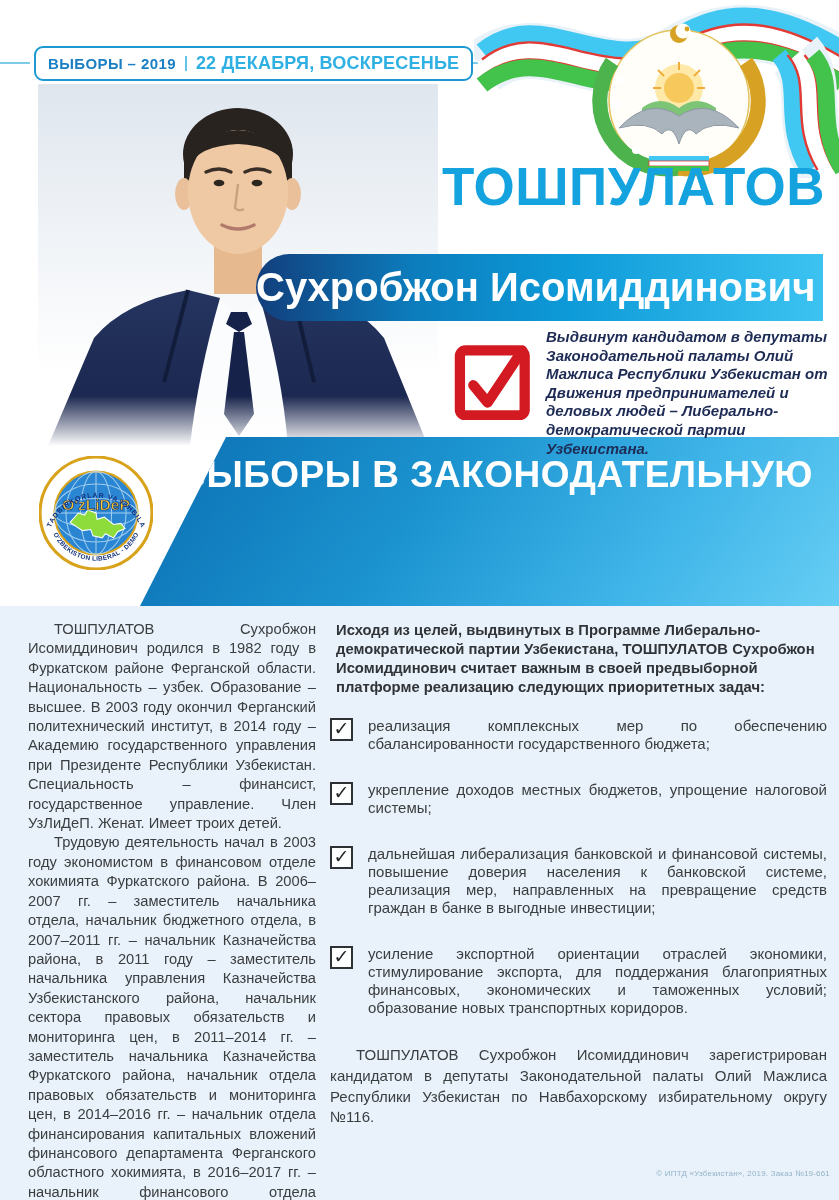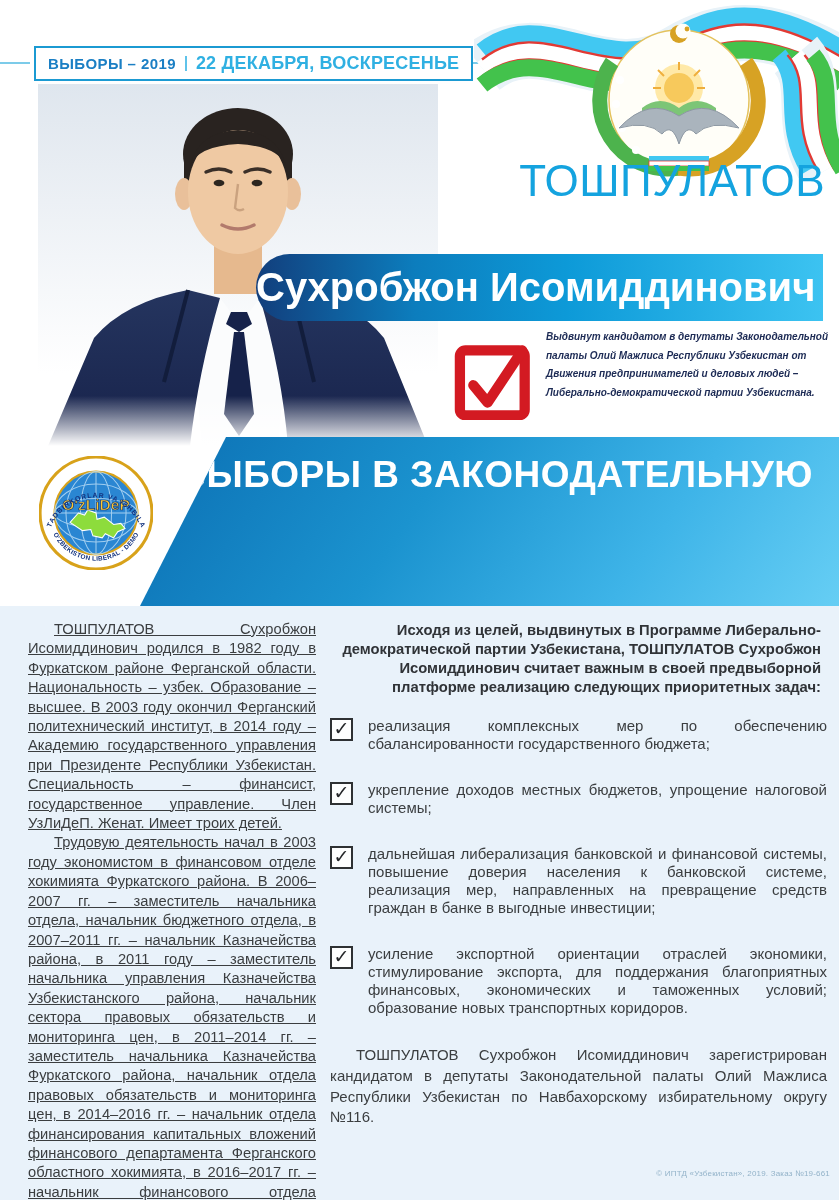--- a/index.html
+++ b/index.html
@@ -1,57 +1,57 @@
 <!DOCTYPE html>
 <html><head>
 <meta charset="utf-8">
 <style>
   html,body{margin:0;padding:0;background:#ffffff;}
   .page{position:relative;width:839px;height:1200px;overflow:hidden;background:#ffffff;
         font-family:"Liberation Sans","DejaVu Sans",sans-serif;}
   
   .badge{position:absolute;left:34px;top:46px;display:inline-flex;align-items:center;
-         border:2.5px solid #1b9ad2;border-radius:0;background:#fff;padding:5px 12px;z-index:5;}
+         border:2.5px solid #1b9ad2;border-radius:9px;background:#fff;padding:5px 12px;z-index:5;}
   .badge .l{font-weight:bold;font-size:15px;letter-spacing:.4px;color:#1b7fc4;white-space:nowrap;}
   .badge .d{width:0;border-left:2px solid #5fc3ea;height:15px;margin:0 9px;}
   .badge .r{font-weight:bold;font-size:18px;letter-spacing:.2px;color:#2fb0e2;white-space:nowrap;}
   .hline{position:absolute;height:2px;background:#7ccbe9;top:62px;z-index:1;}
   .hline.left{left:0;width:30px;}
   .hline.right{left:346px;width:266px;}
   
   .ribbon{position:absolute;right:0;top:0;width:365px;height:178px;z-index:2;}
   
   .photo{position:absolute;left:38px;top:84px;width:400px;height:362px;z-index:1;}
   
-  .surname{position:absolute;right:14px;top:156px;z-index:2;font-weight:normal;font-size:44px;
+  .surname{position:absolute;right:14px;top:156px;z-index:2;font-weight:bold;font-size:53px;
            color:#14a3df;letter-spacing:.5px;white-space:nowrap;}
   .nameband{position:absolute;left:256px;right:16px;top:254px;height:67px;z-index:3;
             background:linear-gradient(90deg,#123e7c 0%,#0c7dbd 28%,#0d9ad8 55%,#3cc3f1 100%);
             border-radius:34px 0 0 34px;}
   .nameband span{display:block;text-align:right;padding-right:24px;color:#fff;font-weight:bold;
                  font-size:40px;line-height:66px;white-space:nowrap;}
   
   .redbox{position:absolute;left:452px;top:341px;width:79px;height:79px;z-index:3;}
   .nomination{position:absolute;left:546px;top:328px;width:292px;z-index:3;color:#1d2b55;
-              font-weight:bold;font-style:italic;font-size:10px;line-height:18.6px;}
+              font-weight:bold;font-style:italic;font-size:15px;line-height:18.6px;}
   
   .banner{position:absolute;left:140px;top:437px;width:699px;height:169px;z-index:2;
           background:linear-gradient(125deg,#0b6fb3 0%,#1b93cf 40%,#3eb4e8 72%,#66cef4 100%);
           clip-path:polygon(86px 0,100% 0,100% 100%,0 100%);}
   .banner .txt{position:absolute;right:26px;top:14px;text-align:right;color:#fff;font-weight:bold;
                font-size:37px;line-height:48px;letter-spacing:.5px;white-space:nowrap;}
   
   .plogo{position:absolute;left:39px;top:456px;width:114px;height:114px;z-index:4;}
   
   .bodybg{position:absolute;left:0;top:606px;width:839px;height:594px;background:#e9f2fa;z-index:1;}
   .colL{position:absolute;left:28px;top:620px;width:288px;z-index:2;color:#3b3e40;
         font-size:14.7px;line-height:19.4px;text-align:justify;}
-  .colL p{margin:0;text-indent:26px;text-decoration:underline;}
+  .colL p{margin:0;text-indent:26px;}
   .colR{position:absolute;left:330px;top:621px;width:497px;z-index:2;color:#3b3e40;}
-  .intro{font-weight:bold;color:#303337;font-size:14.8px;line-height:19px;text-align:right;margin:0 6px 20px 6px;}
+  .intro{font-weight:bold;color:#303337;font-size:14.8px;line-height:19px;text-align:left;margin:0 6px 20px 6px;}
   .citem{display:flex;align-items:flex-start;margin-bottom:28px;}
   .cbx{flex:0 0 auto;width:19px;height:19px;border:2.5px solid #2e3133;background:#fdfefe;margin-right:15px;
        margin-top:1px;font-weight:bold;font-size:19px;line-height:17px;text-align:center;color:#232528;}
   .citem p{margin:0;font-size:15px;line-height:18px;text-align:justify;}
   .registration{margin-top:27px;font-size:15px;line-height:20.8px;text-align:justify;text-indent:26px;}
   .imprint{position:absolute;right:9px;top:1169px;z-index:2;font-size:8px;color:#93b3c9;letter-spacing:.2px;}
 </style>
 </head>
 <body>
 

